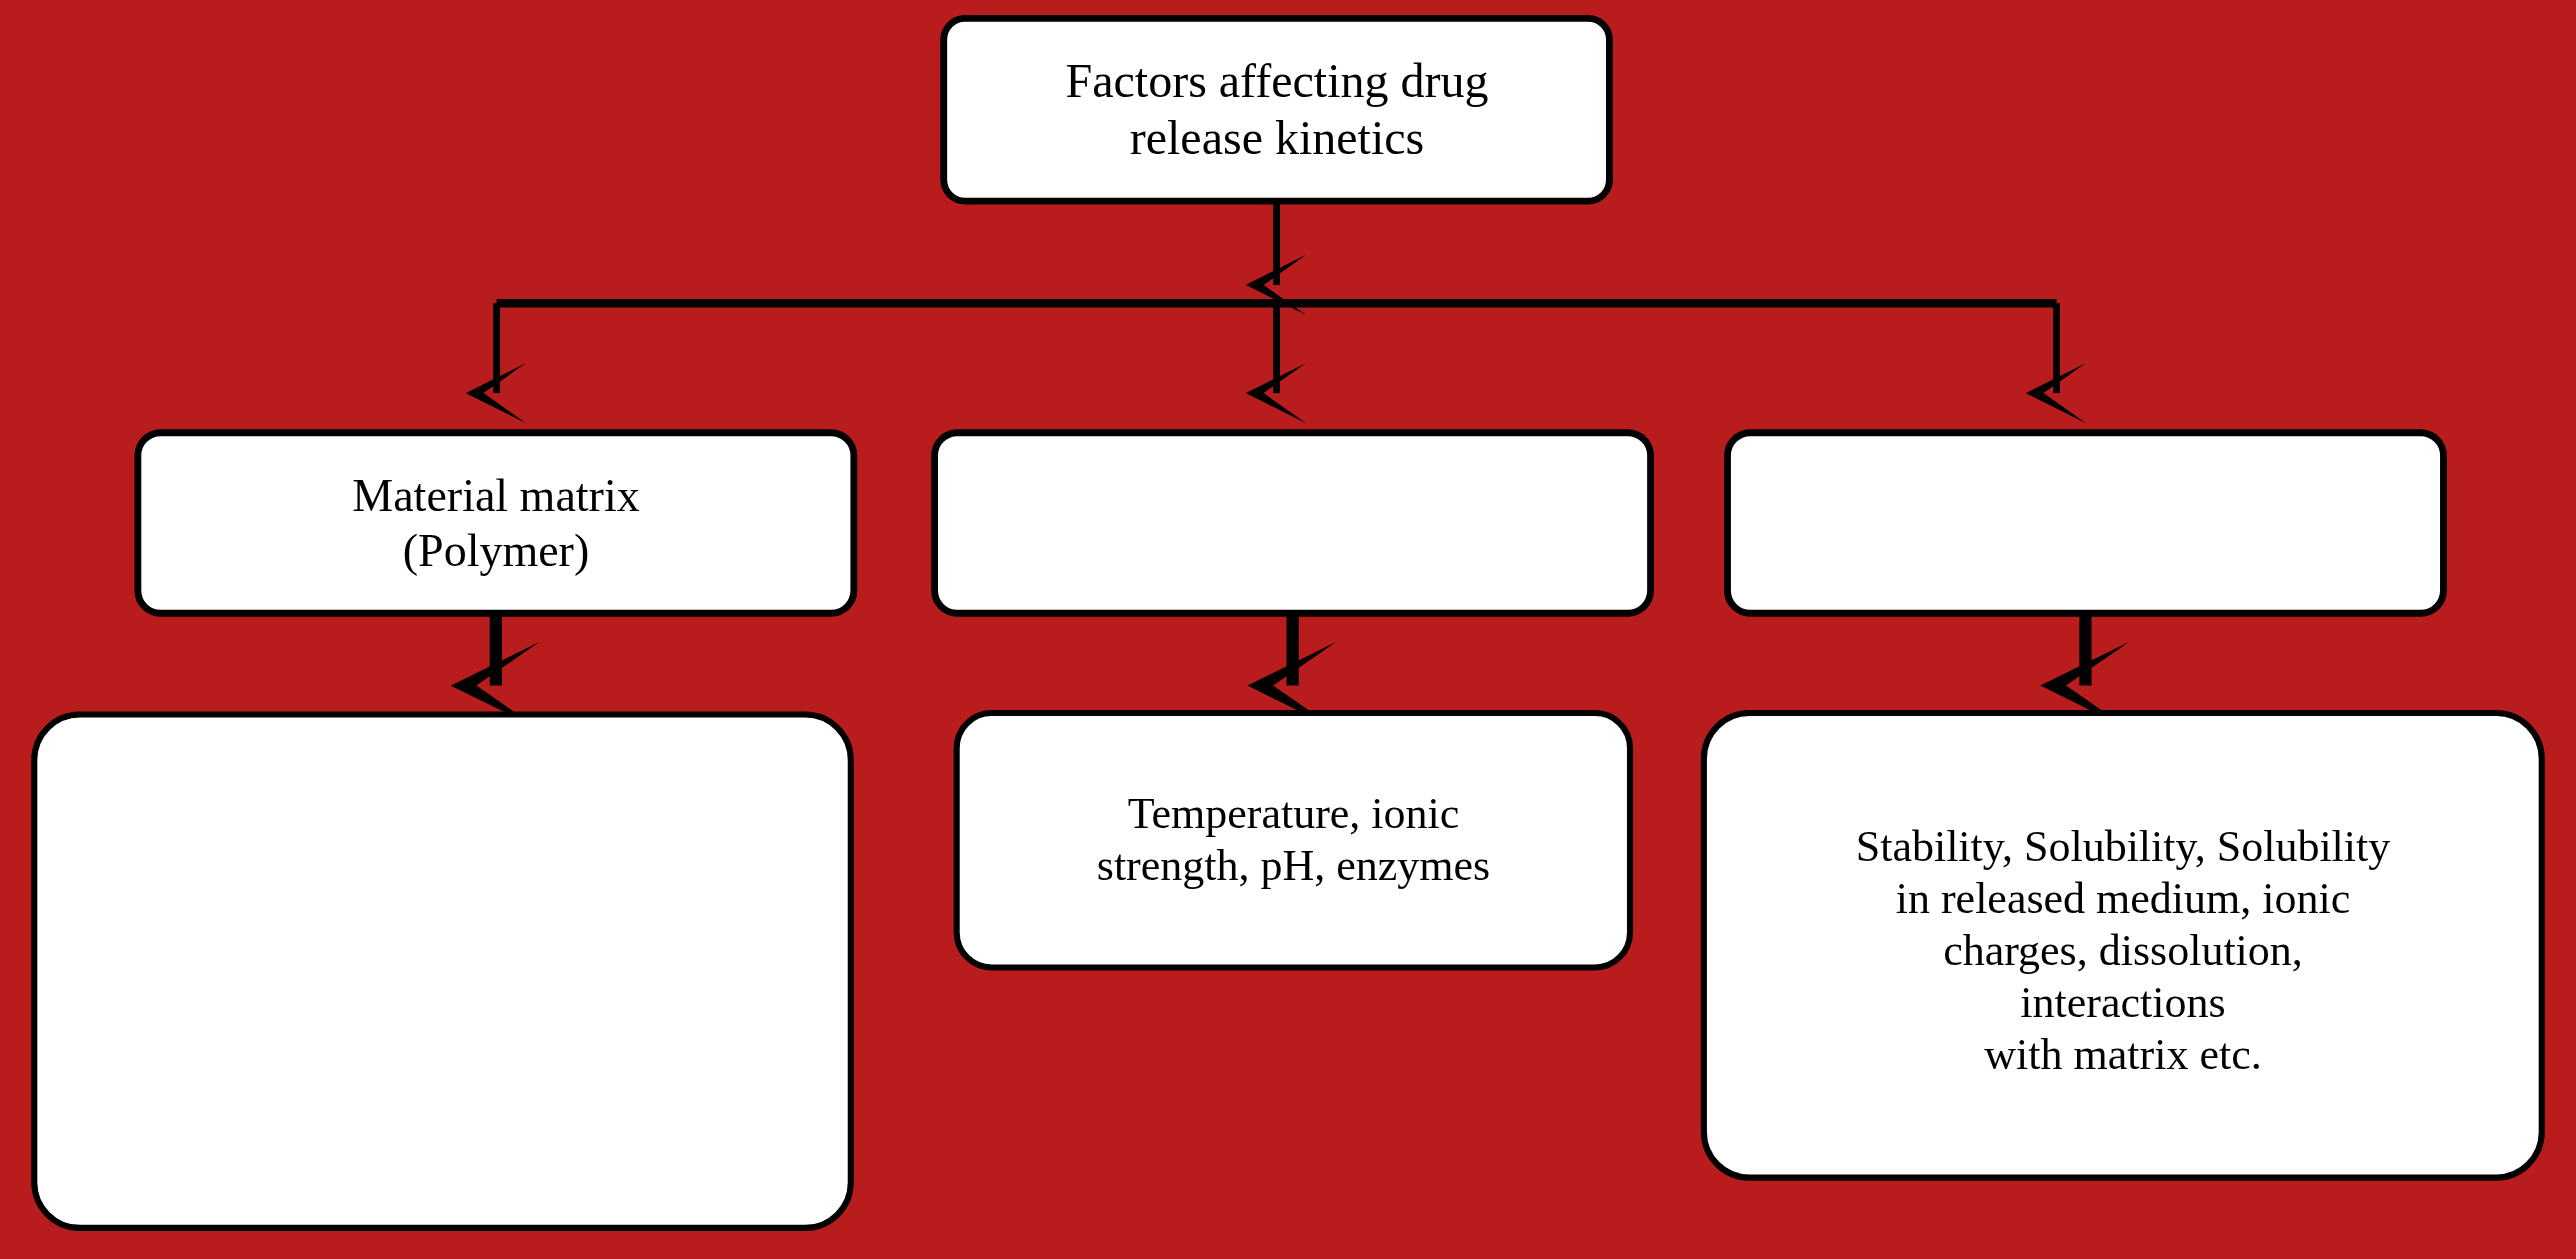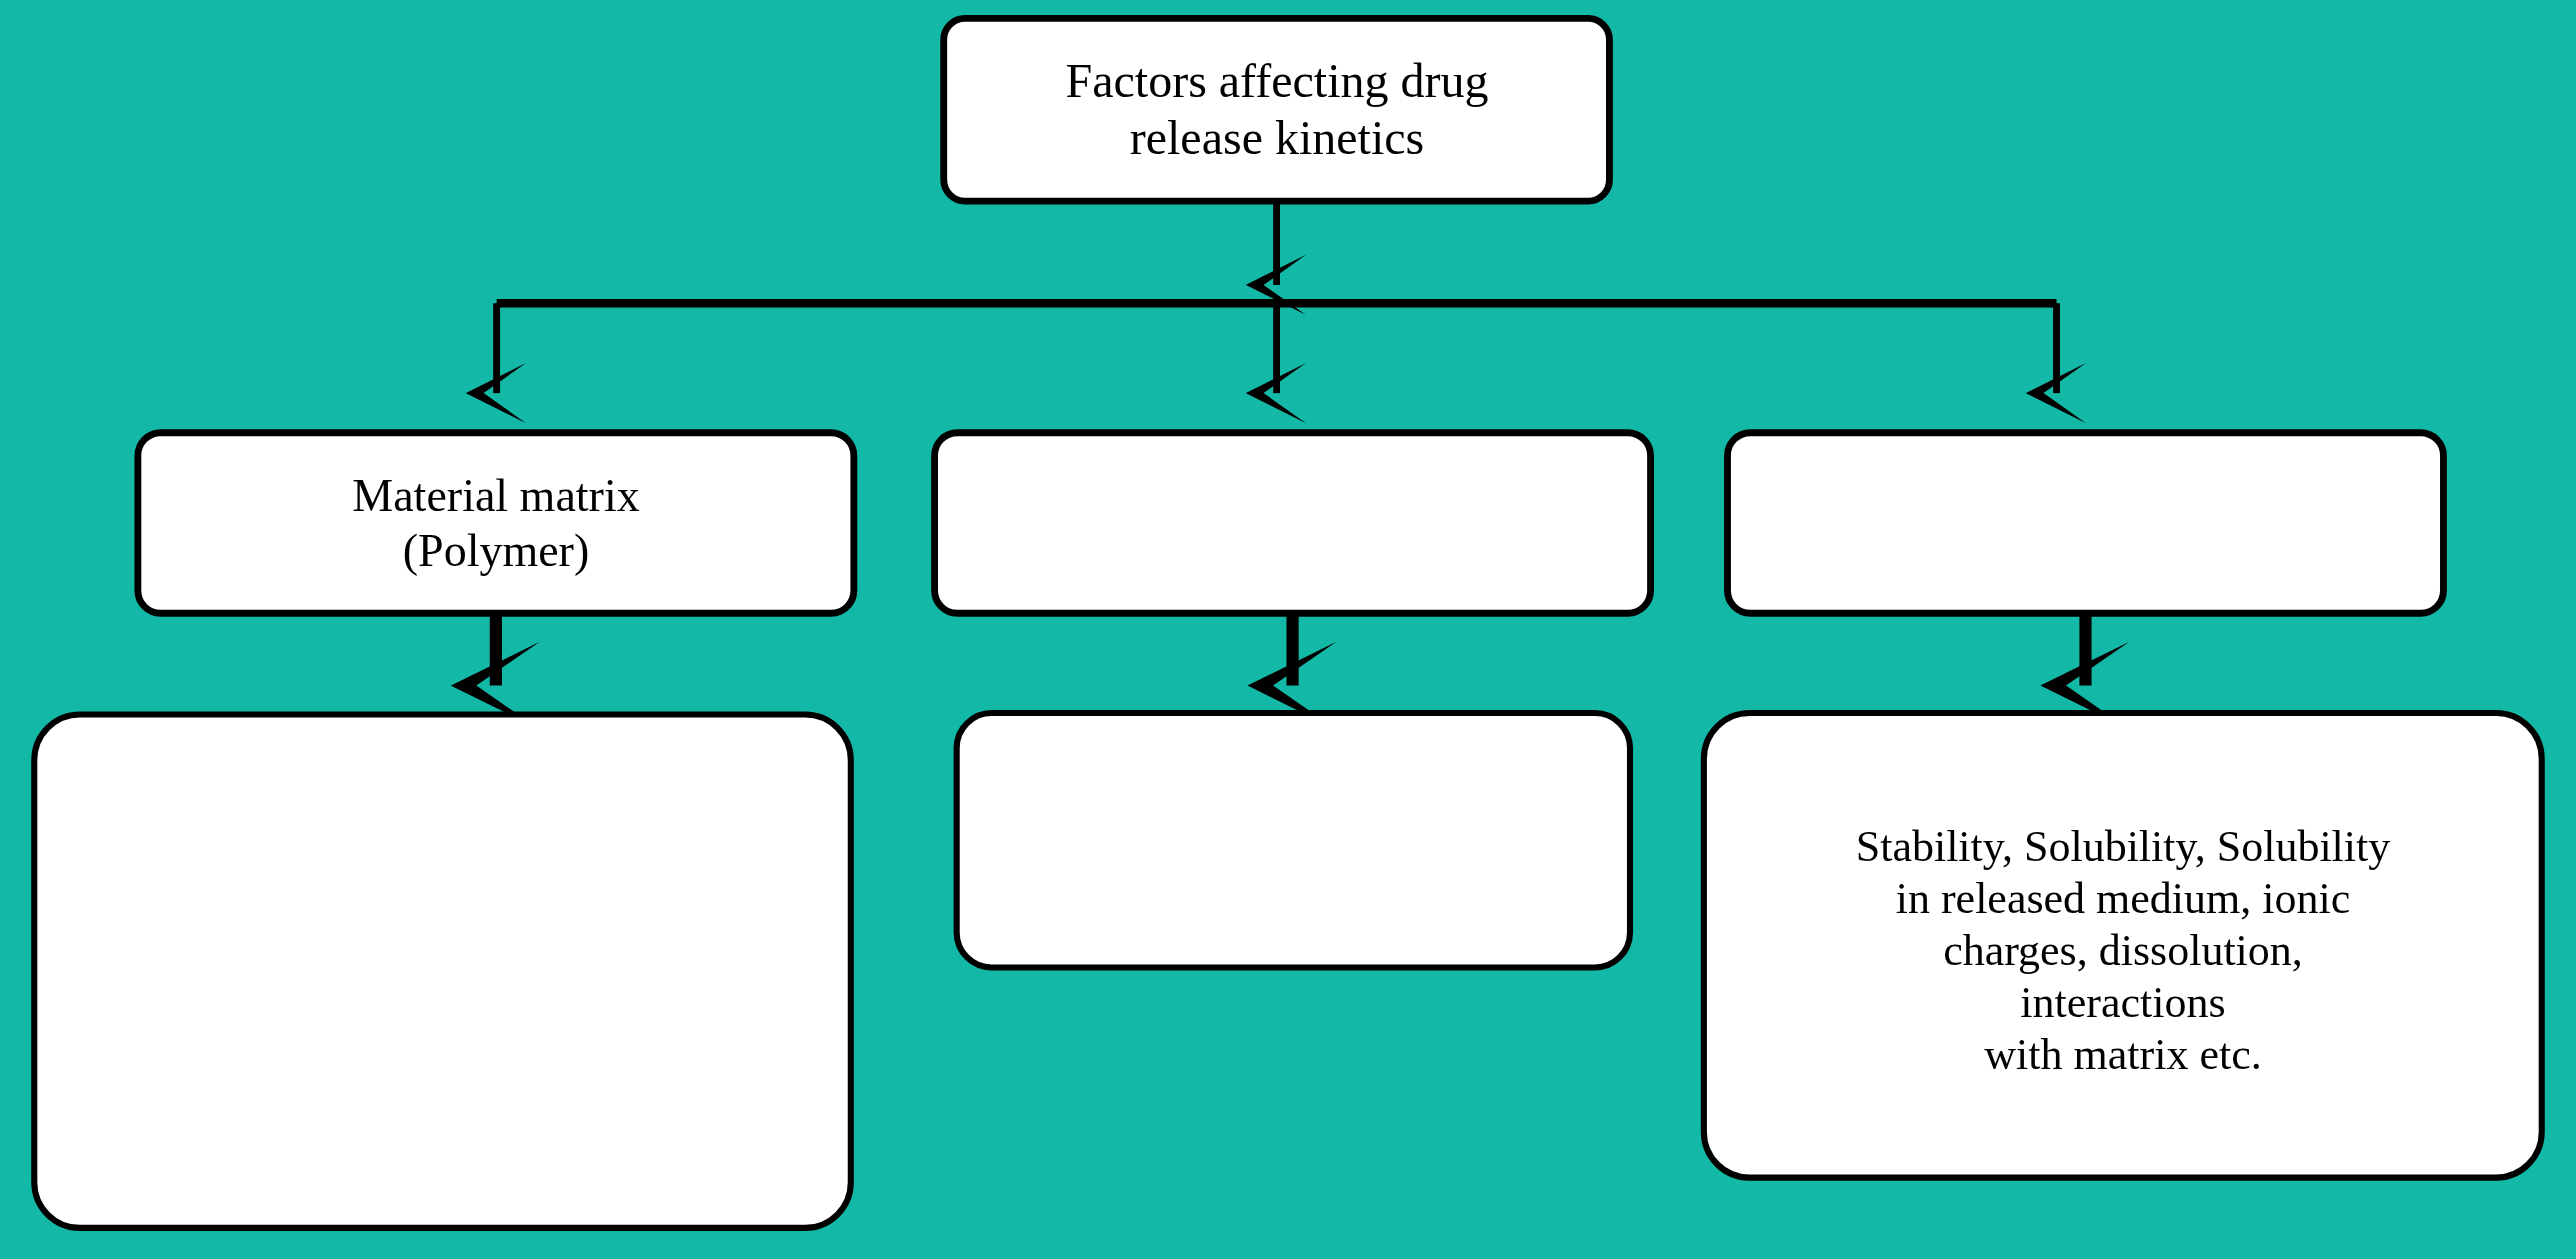--- a/index.html
+++ b/index.html
@@ -10,21 +10,21 @@
   body {
     width: 2576px;
     height: 1260px;
     font-family: "Liberation Serif", "DejaVu Serif", serif;
     overflow: hidden;
   }
   #flowchart-root {
     position: relative;
     width: 2576px;
     height: 1260px;
-    background: #14b8a6;
+    background: #b91c1c;
   }
   svg.chart-layer {
     position: absolute;
     top: 0;
     left: 0;
     width: 2576px;
     height: 1260px;
   }
   .node-box {
     fill: #ffffff;
@@ -98,20 +98,22 @@
     <rect class="node-box-thin" x="1256" y="936" width="884" height="334" rx="46" ry="46"></rect>
     <rect class="node-box-thin" x="2237" y="936" width="1100" height="610" rx="60" ry="60"></rect>
   </svg>
 
   <div class="node-label label-lvl1" style="left:944px; top:18.3px; width:666px; height:183px;">Factors affecting drug
 release kinetics</div>
 
   <div class="node-label label-lvl2" style="left:138px; top:433px; width:716px; height:181px;">Material matrix
 (Polymer)</div>
 
+  <div class="node-label label-lvl3" style="left:957px; top:713px; width:673px; height:254px;">Temperature, ionic
+strength, pH, enzymes</div>
   <div class="node-label label-lvl3" style="left:1704px; top:724px; width:838px; height:454px;">Stability, Solubility, Solubility
 in released medium, ionic
 charges, dissolution,
 interactions
 with matrix etc.</div>
 
   <div class="hit-area" style="left:944px; top:18.3px; width:666px; height:183px;"></div>
   <div class="hit-area" style="left:138px; top:433px; width:716px; height:181px;"></div>
   <div class="hit-area" style="left:935px; top:433px; width:716px; height:181px;"></div>
   <div class="hit-area" style="left:1727px; top:433px; width:716px; height:181px;"></div>

